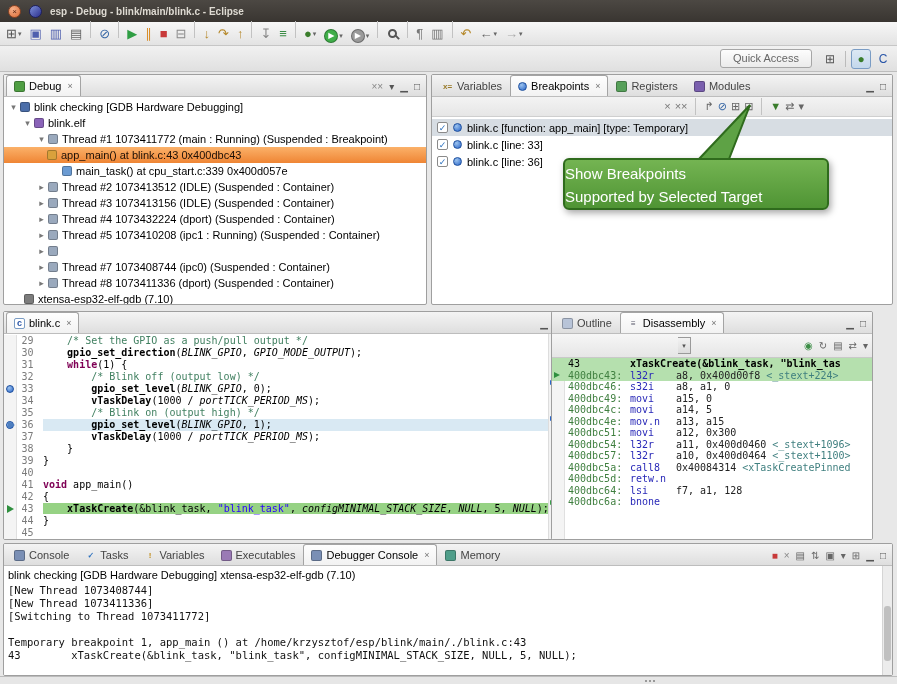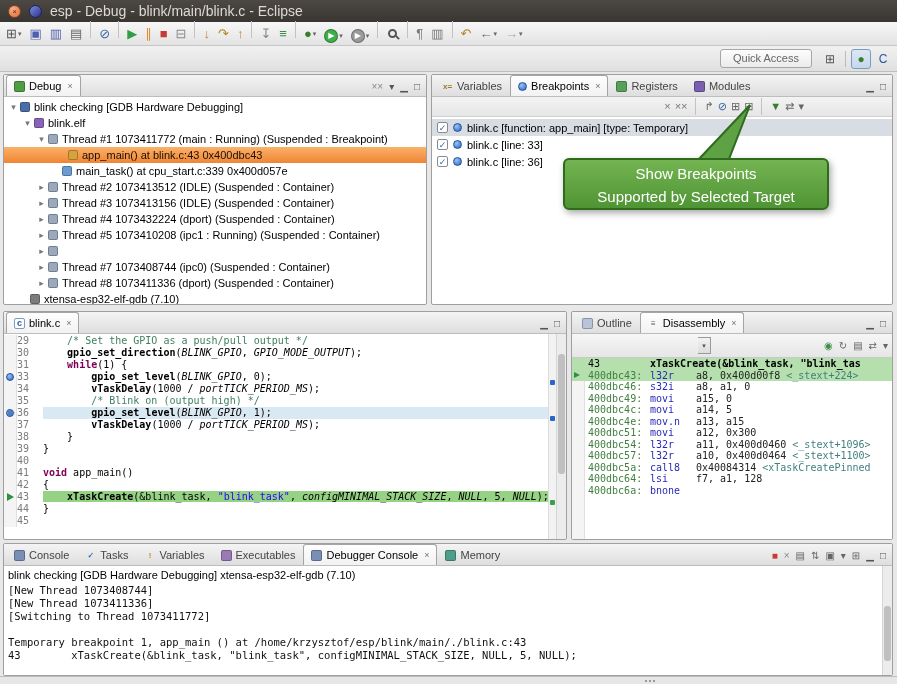--- a/index.html
+++ b/index.html
@@ -6,21 +6,21 @@
   html,body { width:897px; height:684px; overflow:hidden; }
   body { font-family:"Liberation Sans",sans-serif; font-size:11px; background:#e8e8e8; }
   #root { position:relative; width:897px; height:684px; background:#e8e8e8; overflow:hidden; }
 
   
   #titlebar { position:absolute; left:0; top:0; width:897px; height:22px;
     background:linear-gradient(#4c4843,#393531); color:#dedad2; display:flex; align-items:center; gap:8px; padding:0 8px; }
   .winbtn { width:13px; height:13px; border-radius:50%; background:radial-gradient(circle at 35% 30%,#f6b08a,#dd6b35); border:1px solid #8c4424;
     display:inline-flex; align-items:center; justify-content:center; font-size:8px; color:#5a2410; }
   #applogo { width:13px; height:13px; border-radius:50%; background:linear-gradient(135deg,#7d90d8,#2c2f8e); border:1px solid #1d1f5e; }
-  #wtitle { font-size:14px; white-space:nowrap; }
+  #wtitle { font-size:10px; white-space:nowrap;font-weight:bold; }
 
   
   #toolbar1 { position:absolute; left:0; top:22px; width:897px; height:24px;
     background:linear-gradient(#f7f7f7,#e3e3e3); border-bottom:1px solid #c6c6c6; display:flex; align-items:center; padding-left:2px; }
   #toolbar2 { position:absolute; left:0; top:46px; width:897px; height:26px;
     background:linear-gradient(#f1f1f1,#e0e0e0); border-bottom:1px solid #bdbdbd; }
   .tbtn { display:inline-flex; align-items:center; height:20px; padding:0 3px; margin:0 1px; border-radius:3px; }
   .tglyph { font-size:13px; line-height:1; }
   .caret { font-size:7px; color:#666; margin-left:1px; }
   .tsep { display:inline-block; width:1px; height:17px; background:#c2c2c2; margin:0 4px; }
@@ -32,21 +32,21 @@
   #persp { position:absolute; right:4px; top:2px; height:22px; display:flex; align-items:center; gap:2px; }
   .persp { height:20px; min-width:20px; padding:0 3px; display:inline-flex; align-items:center; justify-content:center; border:1px solid transparent; border-radius:3px; font-size:12px; }
   .persp.active { background:linear-gradient(#dce8f4,#c4d8ec); border-color:#7a9cc4; }
   .psep { width:1px; height:16px; background:#bbb; margin:0 3px; }
 
   
   .panel { position:absolute; background:#fff; border:1px solid #9f9f9f; border-radius:2px; display:flex; flex-direction:column; overflow:hidden; }
   #debug-panel   { left:3px;   top:74px;  width:424px; height:231px; }
   #bp-panel      { left:431px; top:74px;  width:462px; height:231px; }
   #editor-panel  { left:3px;   top:311px; width:564px; height:229px; }
-  #disasm-panel  { left:571px; top:311px; width:322px; height:229px; }
+  #disasm-panel  { left:551px; top:311px; width:322px; height:229px; }
   #console-panel { left:3px;   top:543px; width:890px; height:133px; }
 
   .tabbar { height:22px; background:linear-gradient(#f4f4f4,#dedede); border-bottom:1px solid #bdbdbd; display:flex; align-items:flex-end; padding-left:2px; flex:none; }
   .tabs { display:flex; align-items:flex-end; height:22px; }
   .tab { height:21px; display:flex; align-items:center; padding:0 7px; font-size:11px; color:#444; gap:4px;
     border:1px solid transparent; border-bottom:none; border-radius:3px 3px 0 0; white-space:nowrap; }
   .tab.active { background:linear-gradient(#fefefe,#f2f2f2); border-color:#a4a4a4; color:#000; }
   .tab .close { color:#777; font-size:9px; margin-left:2px; }
   .tablabel { white-space:nowrap; }
   .hdr-icons { margin-left:auto; display:flex; align-items:center; gap:6px; padding:0 6px 4px; }
@@ -75,33 +75,33 @@
   .bprow { height:17px; display:flex; align-items:center; gap:5px; padding-left:5px; }
   .bprow.sel { background:#d7dde3; }
   .cb { width:11px; height:11px; border:1px solid #8a8a8a; background:#fff; display:inline-flex; align-items:center; justify-content:center;
     font-size:9px; color:#2a6fbd; border-radius:2px; flex:none; }
   .bpdot2 { width:9px; height:9px; border-radius:50%; background:radial-gradient(circle at 35% 30%,#9cc3ee,#2a66c9); border:1px solid #1d4f9e; flex:none; }
   #bp-details { flex:1; border-top:1px solid #c6c6c6; background:#fafafa; padding:8px; color:#333; }
 
   
   #callout-box { position:absolute; left:563px; top:158px; width:266px; height:52px; z-index:30;
     background:linear-gradient(#74b452,#4f9434); border:2px solid #2f6b1d; border-radius:6px;
-    color:#fff; font-size:15px; text-align:center; line-height:23px; padding-top:2px;
+    color:#fff; font-size:15px; line-height:23px; padding-top:2px;
     box-shadow:2px 3px 7px rgba(0,0,0,.35); }
   #callout-arrow { position:absolute; left:698px; top:104px; z-index:31; }
 
   
   #ed-lines { flex:1; overflow:hidden; font-family:"DejaVu Sans Mono",monospace; font-size:10px; line-height:12px; display:flex; flex-direction:column; padding-top:1px; }
   .edrow { height:12px; display:flex; flex:none; }
   .annot { width:13px; background:#f4f4f4; border-right:1px solid #e0e0e0; flex:none; position:relative; }
   .bpdot { position:absolute; left:2px; top:2px; width:8px; height:8px; border-radius:50%;
     background:radial-gradient(circle at 35% 30%,#9cc3ee,#2a66c9); border:1px solid #1d4f9e; }
   .curarrow { position:absolute; left:3px; top:2px; width:0; height:0; border-left:7px solid #2e8f3e; border-top:4px solid transparent; border-bottom:4px solid transparent; }
   .framearrow { position:absolute; left:4px; top:2px; width:0; height:0; border-left:7px solid #4f7fbf; border-top:4px solid transparent; border-bottom:4px solid transparent; }
-  .lnum { width:26px; color:#7b7b7b; text-align:left; padding-right:5px; flex:none; }
+  .lnum { width:26px; color:#7b7b7b; text-align:center; padding-right:5px; flex:none; }
   .lcode { flex:1; white-space:pre; overflow:hidden; }
   .lcode.rowblue { background:#d9e9f3; }
   .curline { background:#96d284; }
   .cmt { color:#3f7f5f; } .str { color:#2a00ff; } .kw { color:#7f0055; font-weight:bold; } .mac { font-style:italic; } .fn { font-weight:bold; }
   #ed-overview { width:8px; background:#f2f2f2; border-left:1px solid #ddd; flex:none; position:relative; }
   .ovmark { position:absolute; left:1px; width:5px; height:5px; border-radius:1px; }
   #ed-scroll { width:10px; background:#ececec; border-left:1px solid #d5d5d5; flex:none; position:relative; }
   .thumb { position:absolute; left:1px; width:7px; background:#c0c0c0; border-radius:3px; }
   .edbody { flex:1; display:flex; overflow:hidden; }
 
@@ -234,21 +234,21 @@
         <div class="trow" style="padding-left: 18px;">
           <span class="twist">▾</span>
           <span class="ticon ti-elf"></span>
           <span class="tlabel">blink.elf</span>
         </div>
         <div class="trow" style="padding-left: 32px;">
           <span class="twist">▾</span>
           <span class="ticon ti-thread"></span>
           <span class="tlabel">Thread #1 1073411772 (main : Running) (Suspended : Breakpoint)</span>
         </div>
-        <div class="trow sel" style="padding-left: 52px; text-align: center;">
+        <div class="trow sel" style="padding-left: 31px; text-align: center;">
           <span class="twist"></span>
           <span class="ticon ti-frame-current"></span>
           <span class="tlabel">app_main() at blink.c:43 0x400dbc43</span>
         </div>
         <div class="trow" style="padding-left: 46px;">
           <span class="twist"></span>
           <span class="ticon ti-frame"></span>
           <span class="tlabel">main_task() at cpu_start.c:339 0x400d057e</span>
         </div>
         <div class="trow" style="padding-left: 32px;">
@@ -278,21 +278,21 @@
         <div class="trow" style="padding-left: 32px;">
           <span class="twist">▸</span>
           <span class="ticon ti-thread"></span>
           <span class="tlabel">Thread #7 1073408744 (ipc0) (Suspended : Container)</span>
         </div>
         <div class="trow" style="padding-left: 32px;">
           <span class="twist">▸</span>
           <span class="ticon ti-thread"></span>
           <span class="tlabel">Thread #8 1073411336 (dport) (Suspended : Container)</span>
         </div>
-        <div class="trow" style="padding-left: 14px;">
+        <div class="trow" style="padding-left: 8px;">
           <span class="twist"></span>
           <span class="ticon ti-gdb"></span>
           <span class="tlabel">xtensa-esp32-elf-gdb (7.10)</span>
         </div>
       </div>
   </div>
 
   <div id="bp-panel" class="panel">
     <div class="tabbar">
       <div class="tabs" id="bp-tabs">
@@ -376,20 +376,25 @@
             <span class="annot"></span>
             <span class="lnum">30</span>
             <span class="lcode">    <span class="fn">gpio_set_direction</span>(<span class="mac">BLINK_GPIO</span>, <span class="mac">GPIO_MODE_OUTPUT</span>);</span>
           </div>
           <div class="edrow">
             <span class="annot"></span>
             <span class="lnum">31</span>
             <span class="lcode">    <span class="kw">while</span>(1) {</span>
           </div>
           <div class="edrow">
+            <span class="annot"></span>
+            <span class="lnum">32</span>
+            <span class="lcode"><span class="cmt">        /* Blink off (output low) */</span></span>
+          </div>
+          <div class="edrow">
             <span class="annot">
               <span class="bpdot"></span>
             </span>
             <span class="lnum">33</span>
             <span class="lcode">        <span class="fn">gpio_set_level</span>(<span class="mac">BLINK_GPIO</span>, 0);</span>
           </div>
           <div class="edrow">
             <span class="annot"></span>
             <span class="lnum">34</span>
             <span class="lcode">        <span class="fn">vTaskDelay</span>(1000 / <span class="mac">portTICK_PERIOD_MS</span>);</span>
@@ -501,20 +506,21 @@
         <div class="drow dhl"><span class="dsrcnum">43</span><span class="dsrccode">xTaskCreate(&amp;blink_task, "blink_tas</span></div>
         <div class="drow dhl"><span class="dpc"></span><span class="daddr">400dbc43:</span><span class="dmnem">l32r</span><span class="dops">a8, 0x400d00f8 <span class="dsym">&lt;_stext+224&gt;</span></span></div>
         <div class="drow"><span class="daddr">400dbc46:</span><span class="dmnem">s32i</span><span class="dops">a8, a1, 0</span></div>
         <div class="drow"><span class="daddr">400dbc49:</span><span class="dmnem">movi</span><span class="dops">a15, 0</span></div>
         <div class="drow"><span class="daddr">400dbc4c:</span><span class="dmnem">movi</span><span class="dops">a14, 5</span></div>
         <div class="drow"><span class="daddr">400dbc4e:</span><span class="dmnem">mov.n</span><span class="dops">a13, a15</span></div>
         <div class="drow"><span class="daddr">400dbc51:</span><span class="dmnem">movi</span><span class="dops">a12, 0x300</span></div>
         <div class="drow"><span class="daddr">400dbc54:</span><span class="dmnem">l32r</span><span class="dops">a11, 0x400d0460 <span class="dsym">&lt;_stext+1096&gt;</span></span></div>
         <div class="drow"><span class="daddr">400dbc57:</span><span class="dmnem">l32r</span><span class="dops">a10, 0x400d0464 <span class="dsym">&lt;_stext+1100&gt;</span></span></div>
         <div class="drow"><span class="daddr">400dbc5a:</span><span class="dmnem">call8</span><span class="dops">0x40084314 <span class="dsym">&lt;xTaskCreatePinned</span></span></div>
+        <div class="drow"><span class="daddr">400dbc5d:</span><span class="dmnem">retw.n</span><span class="dops"></span></div>
         <div class="drow"><span class="daddr">400dbc64:</span><span class="dmnem">lsi</span><span class="dops">f7, a1, 128</span></div>
         <div class="drow"><span class="daddr">400dbc6a:</span><span class="dmnem">bnone</span><span class="dops"></span></div>
       </div>
   </div>
 
   <div id="console-panel" class="panel">
     <div class="tabbar">
       <div class="tabs" id="con-tabs">
           <div class="tab">
             <span class="ticn box" style="background: rgb(122, 143, 181);"></span>

